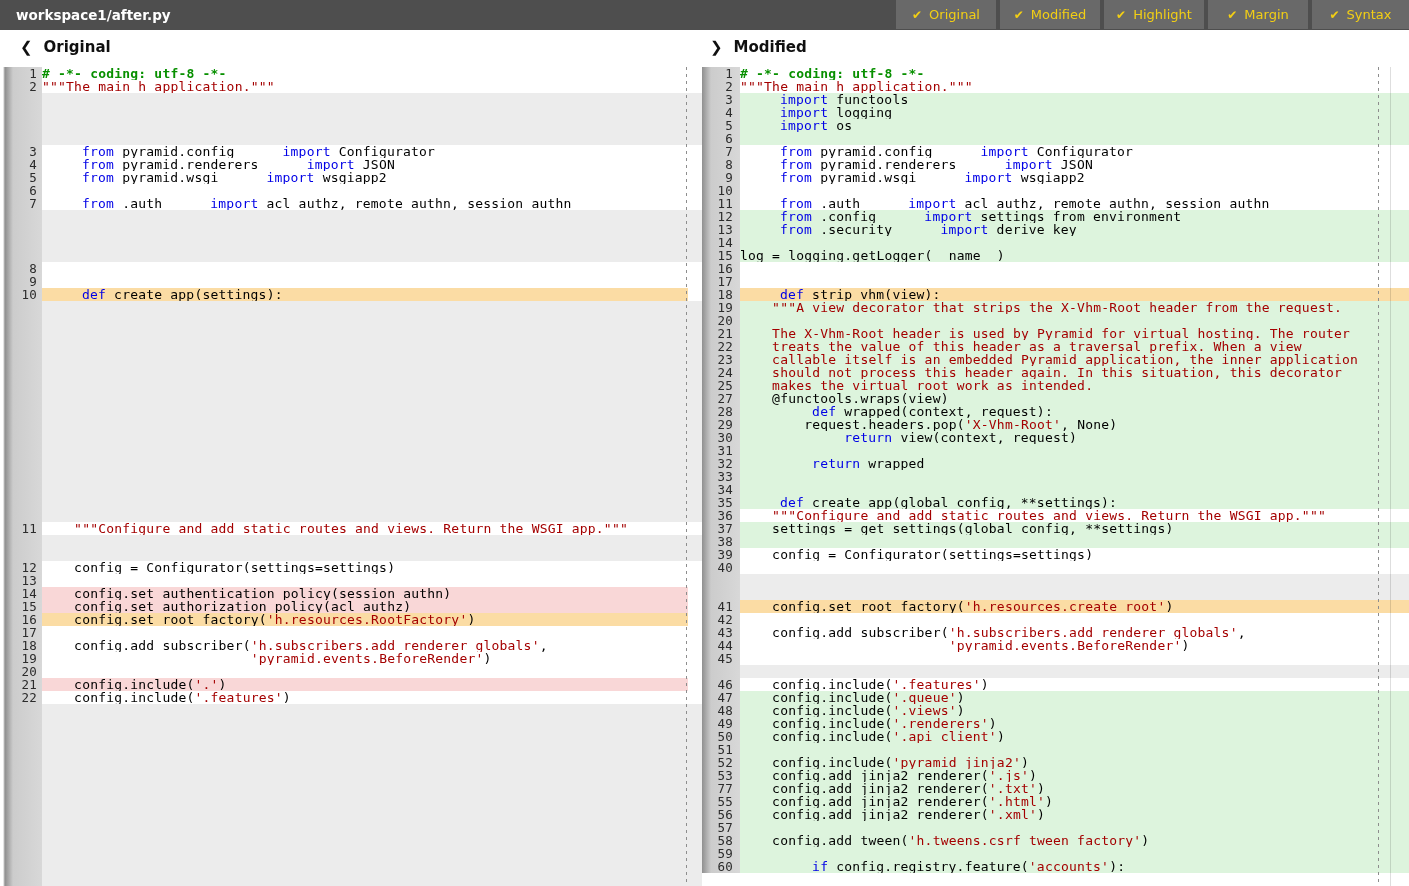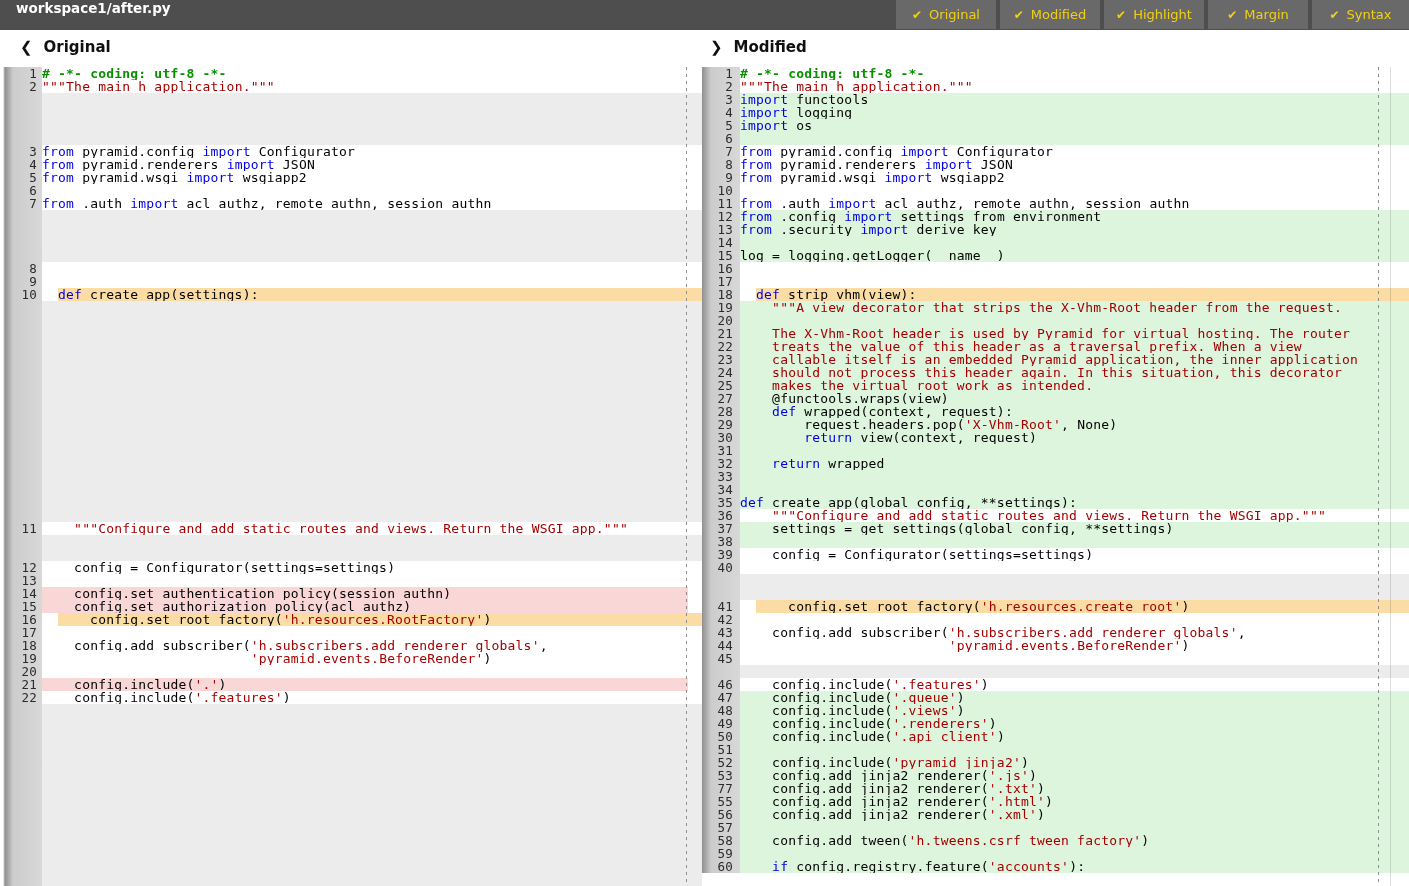--- a/index.html
+++ b/index.html
@@ -1,21 +1,21 @@
 <!DOCTYPE html>
 <html style="--accent: #f3cf14; --added: #ddf4dd; --removed: #f9d7d7; --changed: #fbdca4; --filler: #ececec; --kw: #0000e6; --str: #a40000; --com: #089000;"><head>
 <meta charset="utf-8">
 <style>
   html,body{margin:0;padding:0;background:#fff;}
   .screen{position:relative;width:1409px;height:886px;overflow:hidden;
           font-family:"DejaVu Sans","Liberation Sans",sans-serif;background:#fff;}
 
   
   .titlebar{position:absolute;top:0;left:0;width:1409px;height:30px;background:#4e4e4e;
-            display:flex;}
+            display:flex;align-items:center;}
   .title{color:#ffffff;font-size:13.5px;font-weight:bold;padding-left:16px;flex:1;
          white-space:nowrap;}
   .tb-buttons{display:flex;gap:4px;height:30px;align-items:flex-start;}
   .tb-btn{width:100px;height:29px;background:#696969;border:none;cursor:pointer;
           color:var(--accent);font-size:13px;font-family:inherit;
           display:flex;align-items:center;justify-content:center;gap:7px;padding:0;}
   .tb-btn:last-child{width:97px;}
   .check{font-size:12px;line-height:1;}
 
   
@@ -42,24 +42,24 @@
         font-size:13px;line-height:13px;letter-spacing:0.2px;color:#000;}
   #pane-left .code{width:646px;}
   #pane-right .code{width:669px;}
   .edge{flex:1;background:transparent;}
   .edge.bg-f{background:var(--filler);}
 
   .bg-n{background:#ffffff;}
   .bg-f{background:var(--filler);}
   .bg-a{background:var(--added);}
   .bg-r{background:var(--removed);}
-  .bg-c{background:var(--changed);margin-left:16px;}
+  .bg-c{background:var(--changed);}
 
   .tok-p{color:#000000;}
-  .tok-k{color:var(--kw);}
+  .tok-k{color:var(--kw);padding-left:40px;}
   .tok-s{color:var(--str);}
   .tok-c{color:var(--com);font-weight:bold;}
 
   .margin-line{position:absolute;top:0;bottom:0;width:1px;
      background-image:repeating-linear-gradient(to bottom,#8d8d8d 0 3px,transparent 3px 7px);}
   #ml-left{left:686px;} #ml-right{left:1378px;}
   .pane-border{position:absolute;top:0;bottom:0;left:1390px;width:1px;background:rgba(0,0,0,0.13);}
 </style>
 </head>
 <body>

